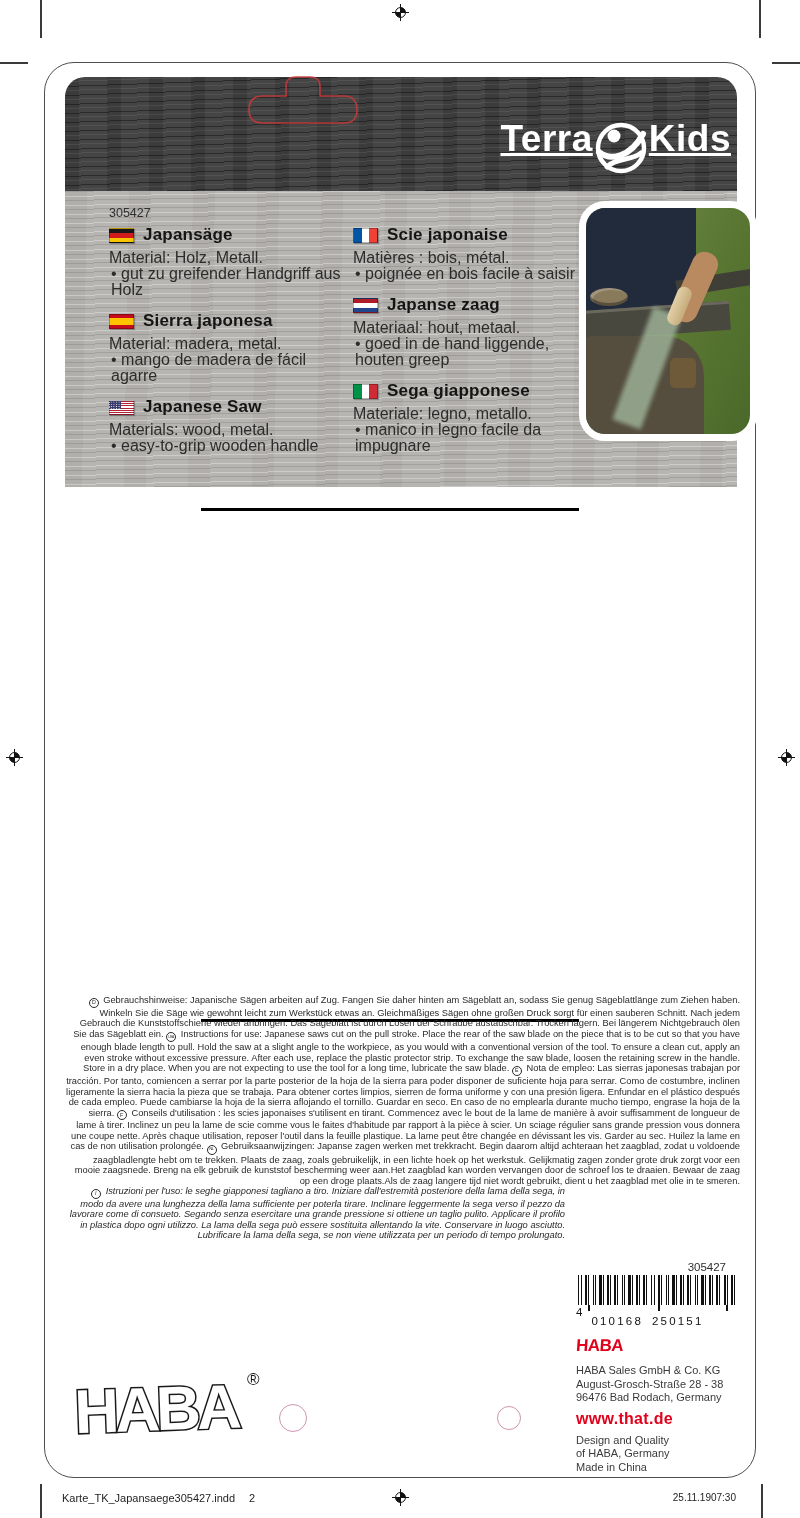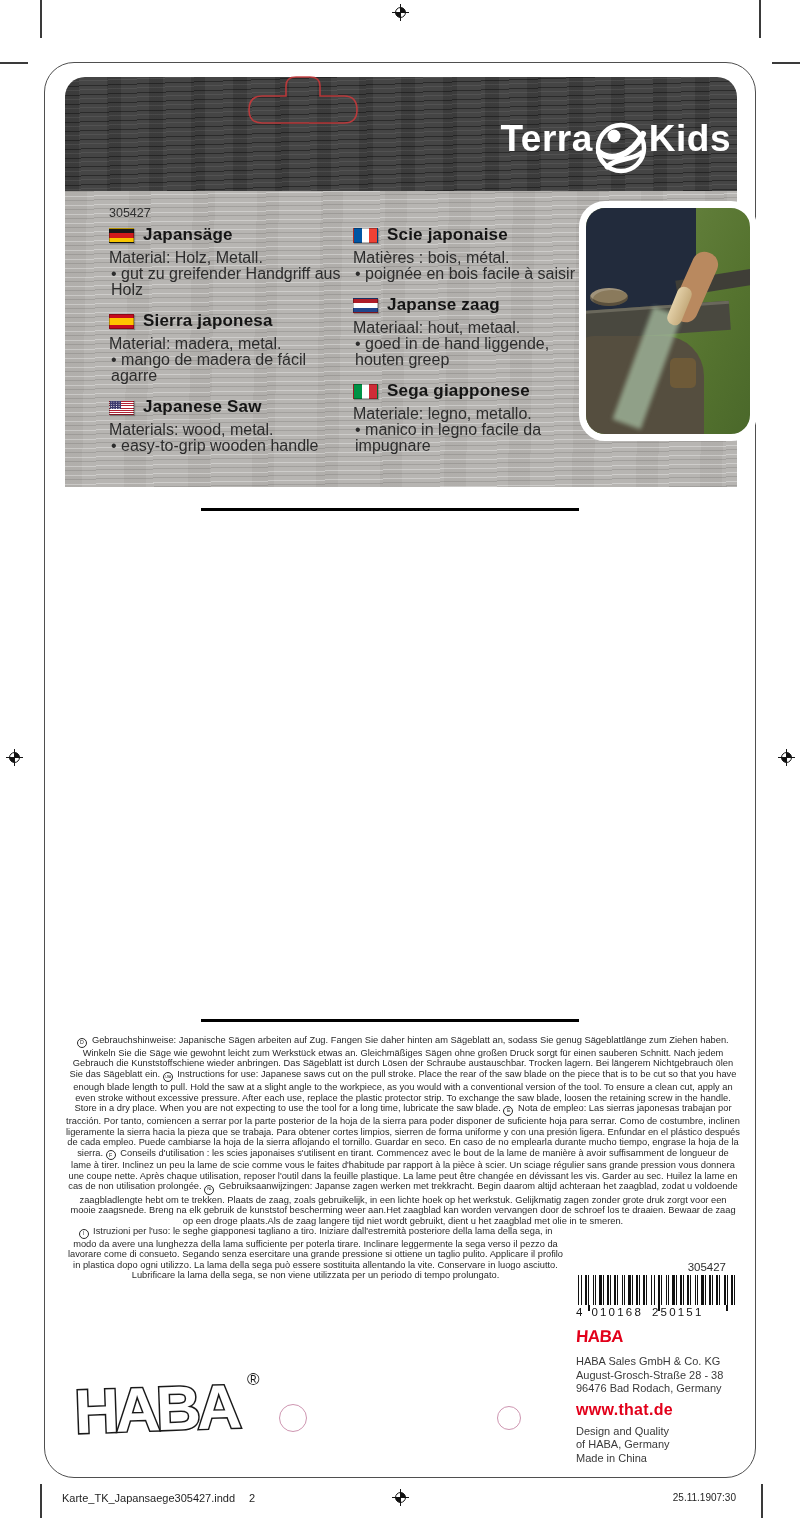--- a/index.html
+++ b/index.html
@@ -28,21 +28,21 @@
   }
   .wood-light{
     height:296px;background-color:#b7b5b2;
     background-image:
       repeating-linear-gradient(179deg, rgba(90,88,85,.22) 0 1px, transparent 1px 5px, rgba(255,255,255,.32) 5px 6px, transparent 6px 9px),
       repeating-linear-gradient(91deg, rgba(120,115,110,.10) 0 22px, transparent 22px 64px);
   }
   .hanger{position:absolute;left:203px;top:11px;}
   
   .tk-logo{position:absolute;right:24px;top:40px;display:flex;align-items:flex-end;}
-  .tk-word{font-size:37px;font-weight:bold;color:#fff;letter-spacing:.5px;line-height:1;}
+  .tk-word{font-size:37px;font-weight:bold;color:#fff;letter-spacing:.5px;line-height:1;text-decoration:underline;}
   .tk-icon{margin:0 1px;transform:translateY(18px);}
   
   .photo{
     position:absolute;left:534px;top:138px;width:178px;height:240px;box-sizing:border-box;
     border:7px solid #fff;border-radius:26px;overflow:hidden;
     background:linear-gradient(115deg,#7e9150 0%,#5f7c38 45%,#55732f 70%,#4a682a 100%);
   }
   .photo div{position:absolute;}
   .ph-shirt{left:-8px;top:-8px;width:118px;height:118px;background:#222b3c;border-radius:0 0 46px 26px;}
   .ph-bench{left:-6px;top:98px;width:150px;height:26px;background:#49483f;transform:rotate(-4deg);border-top:3px solid #6a685c;}
@@ -71,39 +71,39 @@
     background-image:radial-gradient(circle,#fff .5px,transparent .7px);background-size:2.6px 2.2px;}
   .flag.spain{background:linear-gradient(to bottom,#c60b1e 0 25%,#ffc400 25% 75%,#c60b1e 75%);}
   .flag.france{background:linear-gradient(to right,#0055a4 0 33%,#fff 33% 66%,#ef4135 66%);}
   .flag.netherlands{background:linear-gradient(to bottom,#ae1c28 0 33%,#fff 33% 66%,#21468b 66%);}
   .flag.italy{background:linear-gradient(to right,#009246 0 33%,#fff 33% 66%,#ce2b37 66%);}
   
   .cutline{position:absolute;left:156px;width:378px;height:3px;background:#000;}
   .cutline.one{top:445px;}
   .cutline.two{top:956px;}
   
-  .instructions{position:absolute;left:21px;top:972px;width:674px;font-size:9.3px;line-height:10.5px;color:#2a2a2a;text-align:center;}
-  .instructions .narrow{width:499px;}
+  .instructions{position:absolute;left:21px;top:932px;width:674px;font-size:9.3px;line-height:10.5px;color:#2a2a2a;text-align:right;}
+  .instructions .narrow{width:499px;font-style:italic;}
   .lang-icon{
     display:inline-flex;align-items:center;justify-content:center;
     width:10px;height:10px;border:1px solid #2a2a2a;border-radius:50%;box-sizing:border-box;
     vertical-align:-1px;margin-right:2px;overflow:hidden;
   }
   .lang-icon span{font-size:5.5px;line-height:1;transform:scale(.95);letter-spacing:-.3px;}
   
   .bc-col{position:absolute;left:531px;top:1198px;width:164px;}
   .bc-num{font-size:11.5px;color:#2e2e2e;text-align:right;padding-right:14px;margin-bottom:2px;}
   .bc-bars{
     height:30px;margin:0 2px;position:relative;
     background:repeating-linear-gradient(90deg,#101010 0 1.5px,#fff 1.5px 2.6px,#101010 2.6px 3.6px,#fff 3.6px 6.6px,#101010 6.6px 9px,#fff 9px 10px,#101010 10px 11px,#fff 11px 14.6px);
   }
   .bc-guard{position:absolute;bottom:-6px;width:2px;height:6px;background:#101010;}
   .bc-guard.g1{left:10px;} .bc-guard.g2{left:50%;} .bc-guard.g3{right:10px;}
   .bc-digits{display:flex;gap:9px;font-size:11.5px;color:#141414;margin-top:1px;padding-left:0;}
-  .bc-digits .grp{letter-spacing:2.2px;}
+  .bc-digits .grp{letter-spacing:2.2px;margin-top:9px;}
   .haba-red{font-size:17px;font-weight:bold;color:#e2001a;letter-spacing:-.5px;transform:skewX(-4deg);transform-origin:left;margin-top:9px;width:52px;}
   .addr{font-size:11px;line-height:13.5px;color:#3a3a3a;margin-top:8px;}
   .website{font-size:16px;font-weight:bold;color:#e2001a;letter-spacing:.3px;margin:5px 0 6px;}
   
   .haba-outline{position:absolute;left:26px;top:1292px;}
   .reg-circle{position:absolute;border-radius:50%;border:1.2px solid rgba(196,130,162,.85);}
   .reg-circle.c1{left:234px;top:1341px;width:26px;height:26px;}
   .reg-circle.c2{left:452px;top:1343px;width:22px;height:22px;}
   
   .slug-left{position:absolute;left:62px;top:1492px;font-size:11px;color:#1e1e1e;display:flex;gap:14px;}

